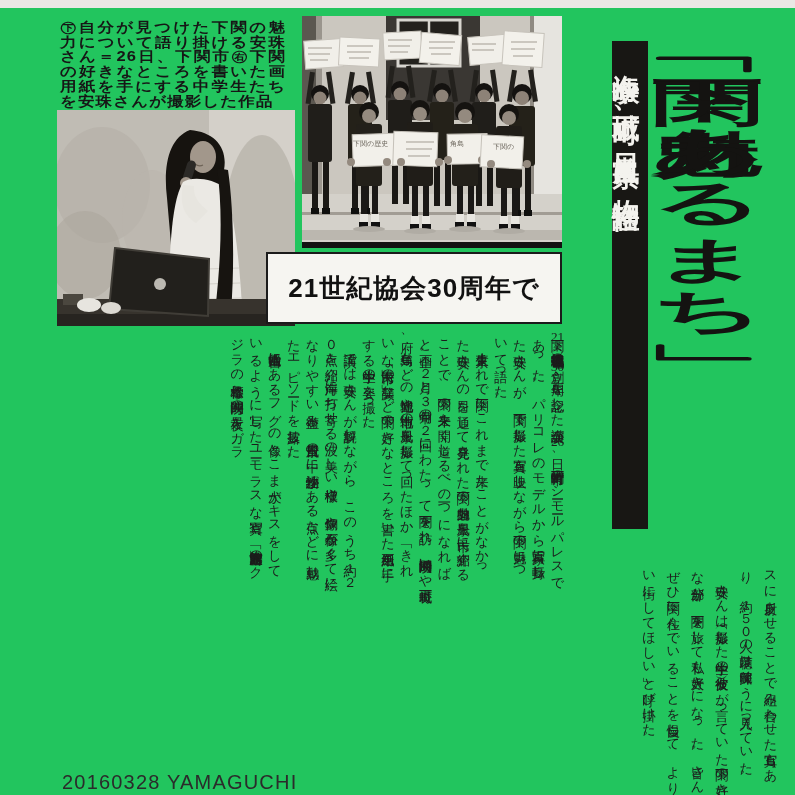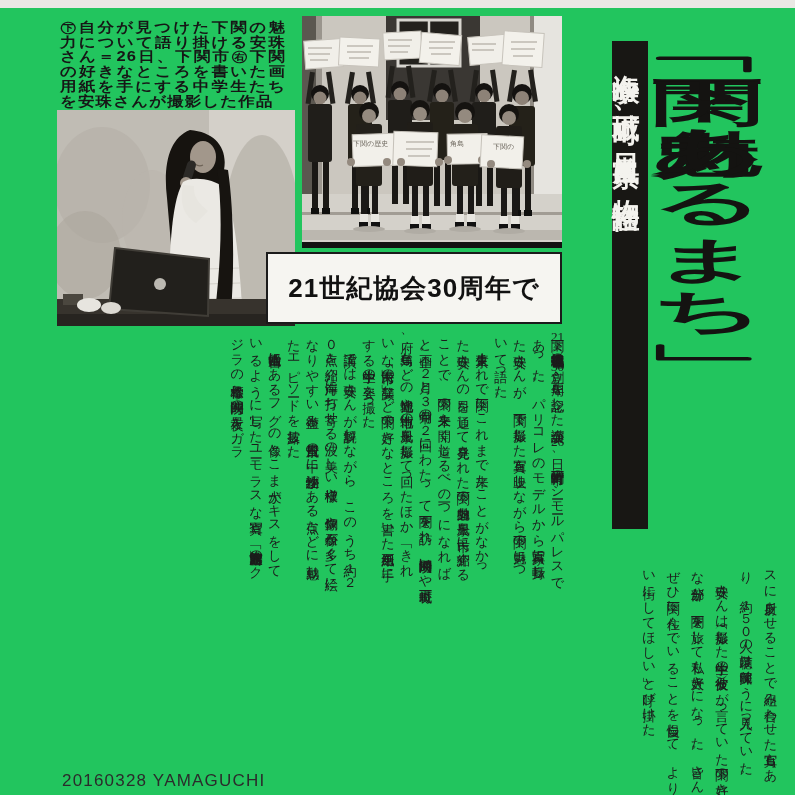--- a/index.html
+++ b/index.html
@@ -52,21 +52,21 @@
     position:absolute; left:57px; top:322px; width:509px; height:254px;
     font-size:13.2px; line-height:18.85px; letter-spacing:0.1px;
   }
   .body-cont {
     position:absolute; left:558px; top:554px; width:224px; height:241px;
     font-size:13.2px; line-height:24.3px; letter-spacing:0.1px;
   }
   .credit {
     position:absolute; left:62px; top:763px;
     font-family:"Liberation Sans","DejaVu Sans",sans-serif;
-    font-size:17px; letter-spacing:1.2px; color:#2b2b2b;
+    font-size:20px; letter-spacing:1.2px; color:#2b2b2b;
   }
 </style>
 </head>
 <body>
 
 <div class="page">
 
   <div class="photo-caption">㊦自分が見つけた下関の魅力について語り掛ける安珠さん＝26日、下関市㊨下関の好きなところを書いた画用紙を手にする中学生たちを安珠さんが撮影した作品</div>
 
   <svg class="photo photo-left" width="238" height="216" viewBox="0 0 238 216" role="img">

